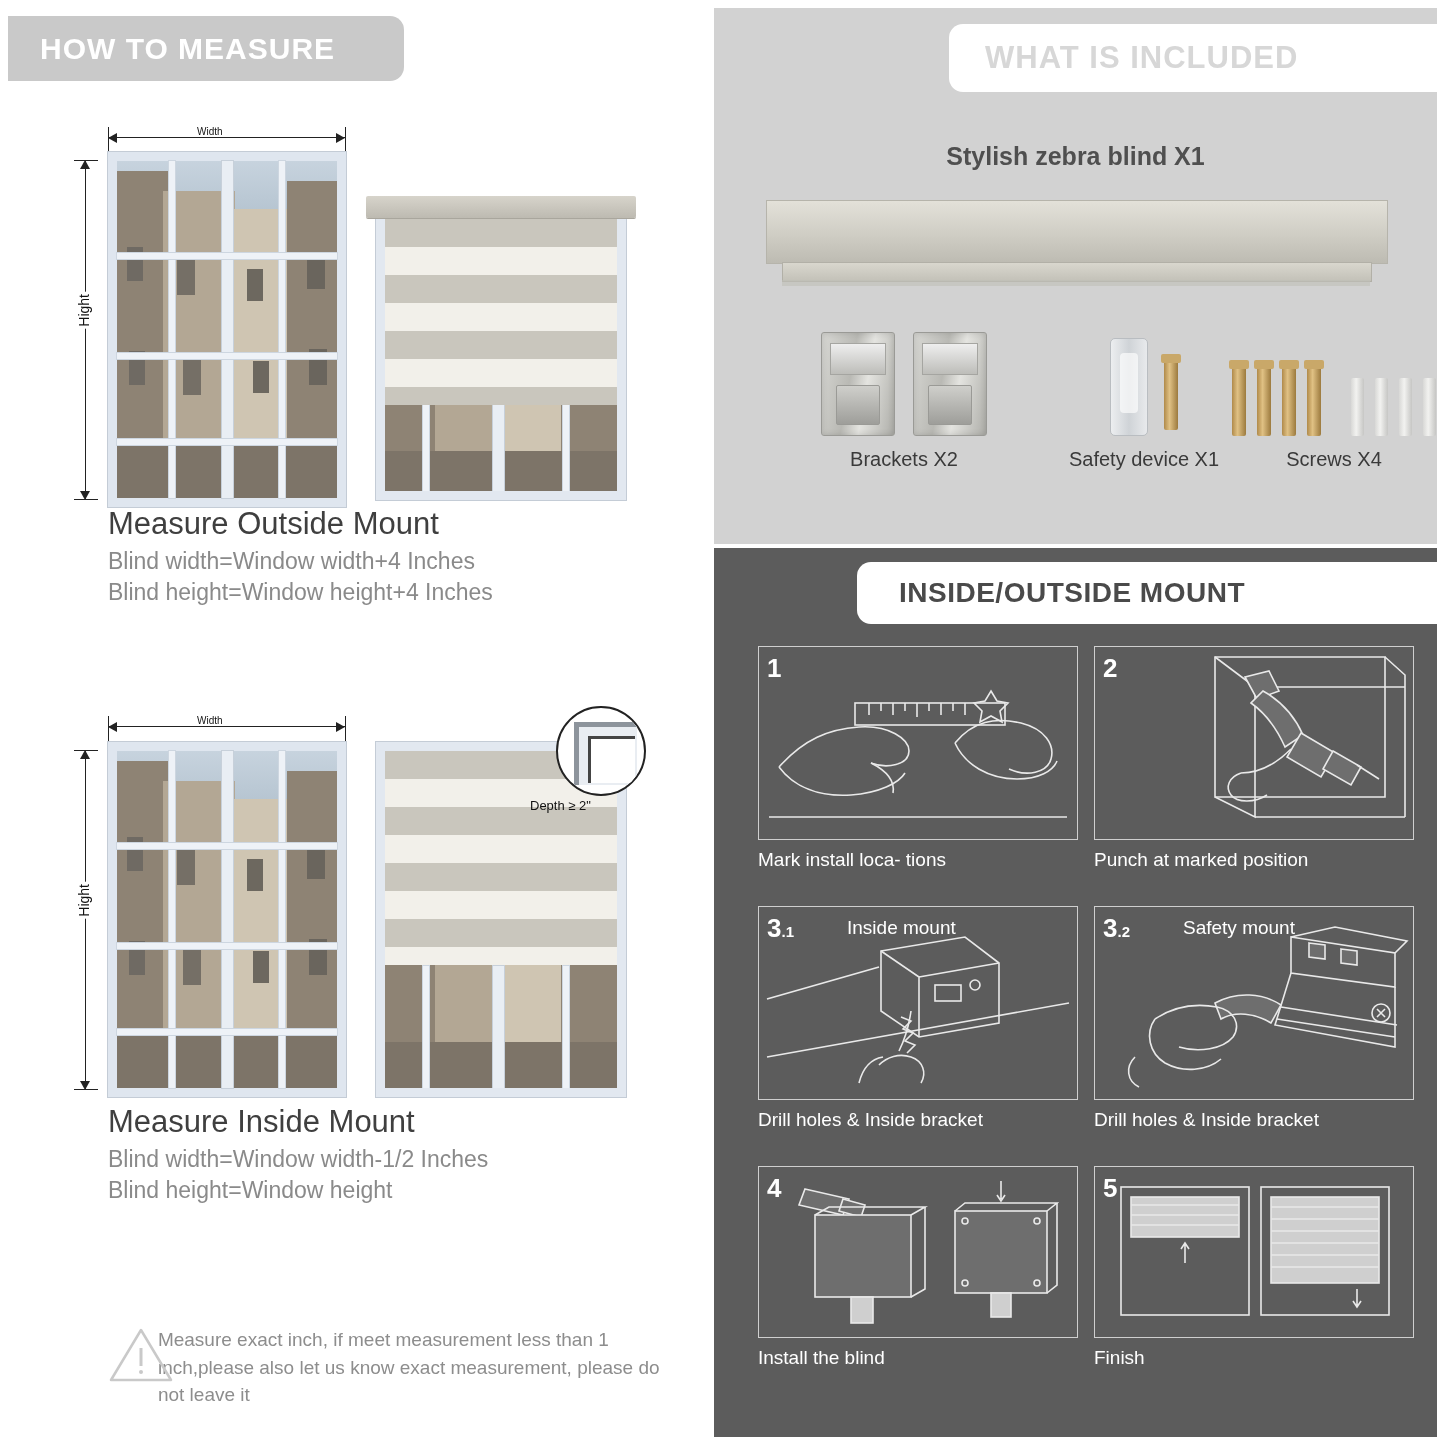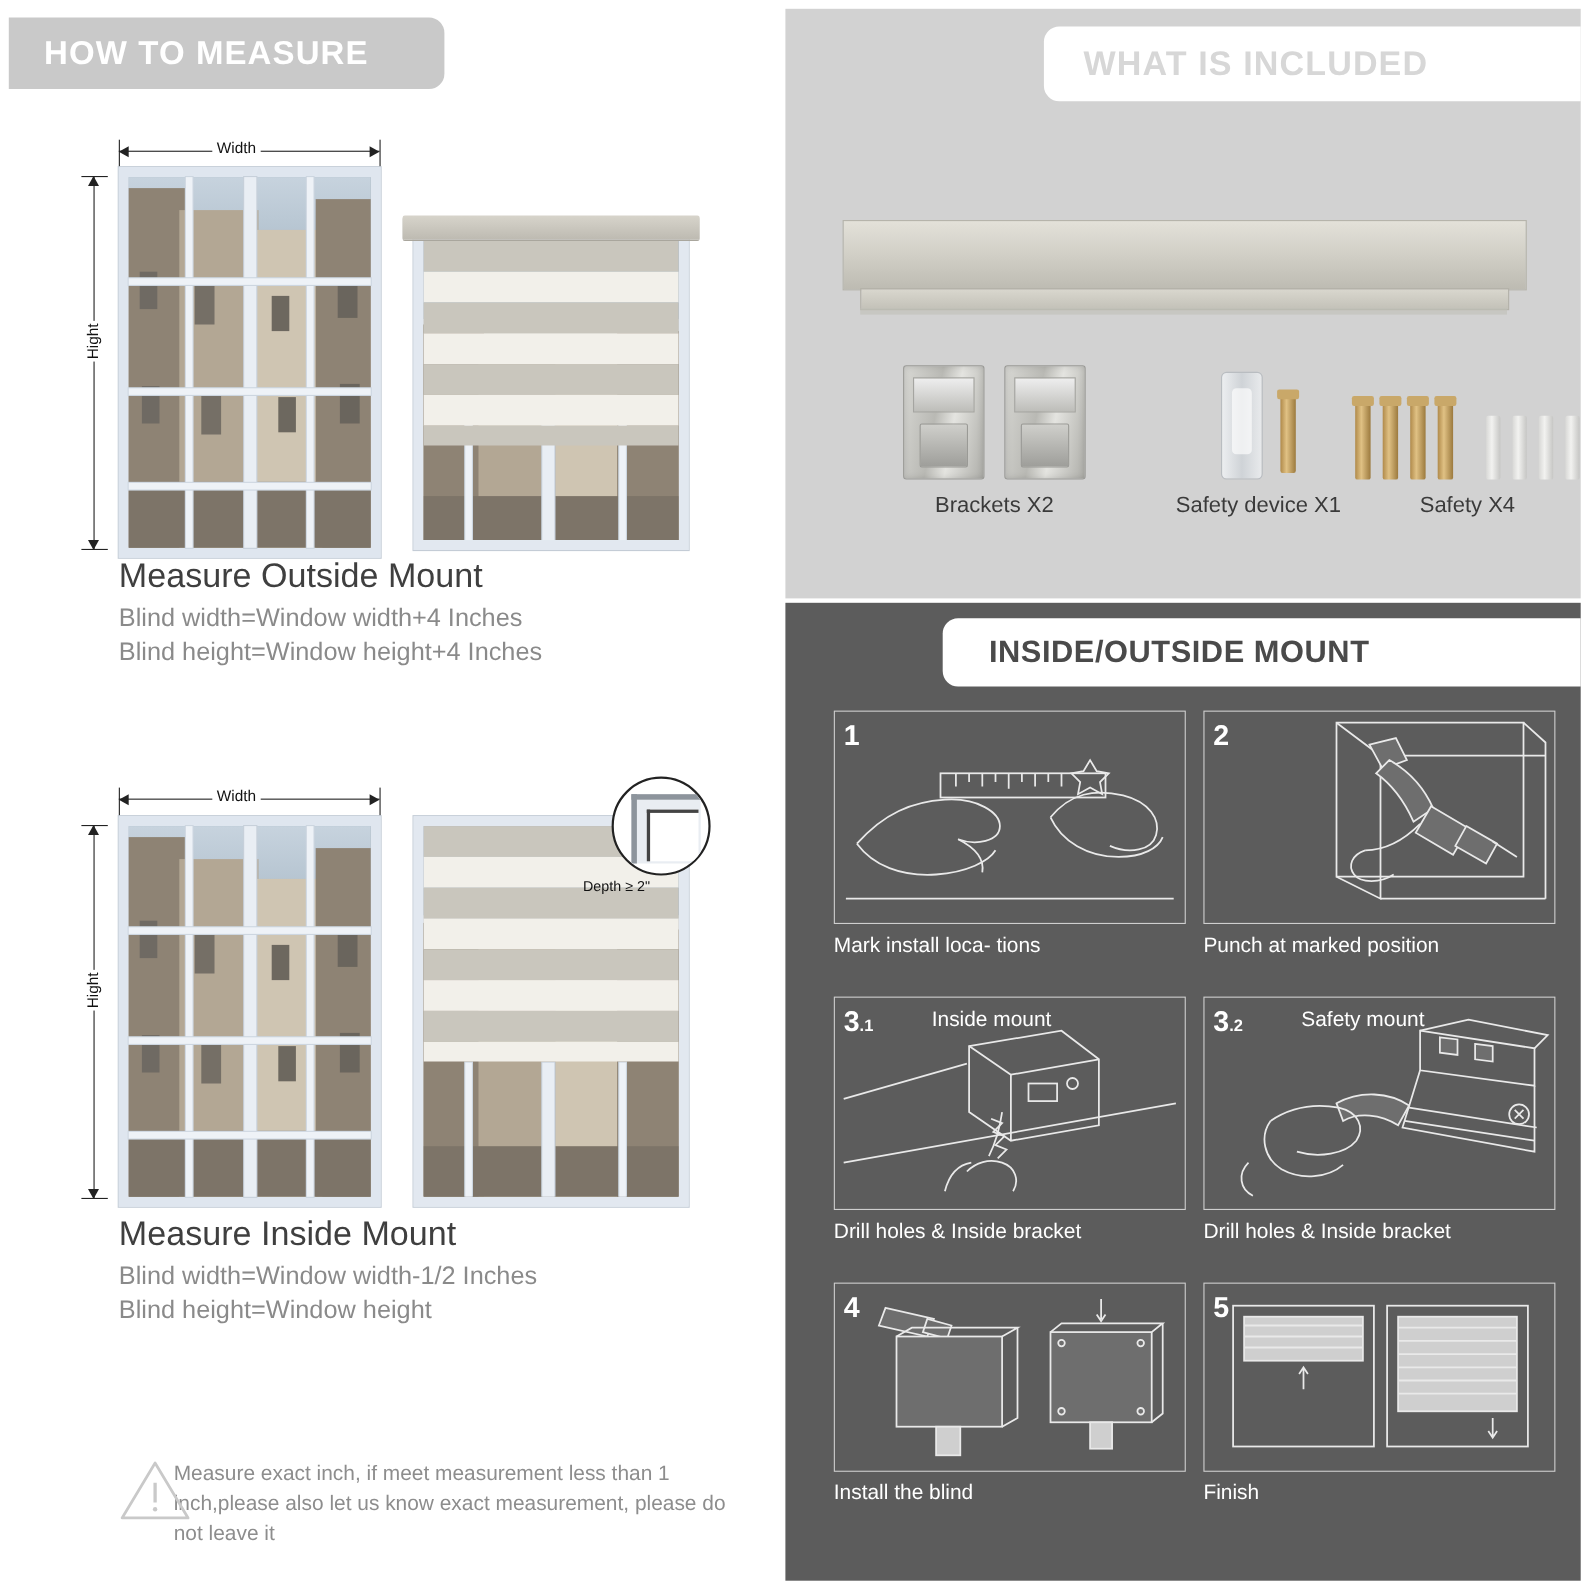--- a/index.html
+++ b/index.html
@@ -42,21 +42,21 @@
   .bld{position:absolute;background:#b3a794;}
   .bld.d{background:#8e8374;}
   .bld.l{background:#cfc5b2;}
   .sky{position:absolute;left:0;top:0;right:0;height:22%;background:linear-gradient(#c7d3de,#aebecb);}
   .grid-v{position:absolute;top:0;bottom:0;width:6px;background:#eef2f7;box-shadow:0 0 0 1px #cdd6e0;}
   .grid-h{position:absolute;left:0;right:0;height:6px;background:#eef2f7;box-shadow:0 0 0 1px #cdd6e0;}
   .mullion{position:absolute;top:0;bottom:0;width:11px;background:#e9eef4;box-shadow:0 0 0 1px #c7d0da;}
 
   
   .dimline{position:absolute;background:#222;}
-  .dimlabel{position:absolute;font-size:14px;color:#111;background:#fff;padding:0 4px;}
+  .dimlabel{position:absolute;font-size:10px;color:#111;background:#fff;padding:0 4px;}
   .vlabel{position:absolute;font-size:14px;color:#111;background:#fff;padding:2px 0;writing-mode:vertical-rl;transform:rotate(180deg);}
   .tick{position:absolute;background:#222;width:1px;}
   .arrowL,.arrowR{position:absolute;width:0;height:0;border-top:5px solid transparent;border-bottom:5px solid transparent;}
   .arrowL{border-right:9px solid #222;}
   .arrowR{border-left:9px solid #222;}
   .arrowU,.arrowD{position:absolute;width:0;height:0;border-left:5px solid transparent;border-right:5px solid transparent;}
   .arrowU{border-bottom:9px solid #222;}
   .arrowD{border-top:9px solid #222;}
 
   
@@ -314,20 +314,21 @@
         </svg>
       </div>
       <div class="warntext">Measure exact inch, if meet measurement less than 1 inch,please also let us know exact measurement, please do not leave it</div>
     </div>
   </div>
 
   <div class="rtop">
     <div class="rbanner">
       <span>WHAT IS INCLUDED</span>
     </div>
+    <div class="incl-title">Stylish zebra blind X1</div>
 
     <div class="bigblind">
       <div class="rail"></div>
       <div class="rail2"></div>
       <div class="shadow"></div>
     </div>
 
     <div class="parts">
 
       <div class="part" style="left:20px;top:0;width:260px;">
@@ -351,21 +352,21 @@
           <div class="screwbig"></div>
           <div class="screwbig"></div>
           <div class="screwbig"></div>
           <div class="screwbig"></div>
           <div style="width:8px;"></div>
           <div class="screwsm"></div>
           <div class="screwsm"></div>
           <div class="screwsm"></div>
           <div class="screwsm"></div>
         </div>
-        <div class="plabel">Safety X4</div>
+        <div class="plabel">Screws X4</div>
       </div>
     </div>
   </div>
 
   <div class="rbot">
     <div class="rbbanner">
       <span>INSIDE/OUTSIDE MOUNT</span>
     </div>
 
     <div class="steps">

